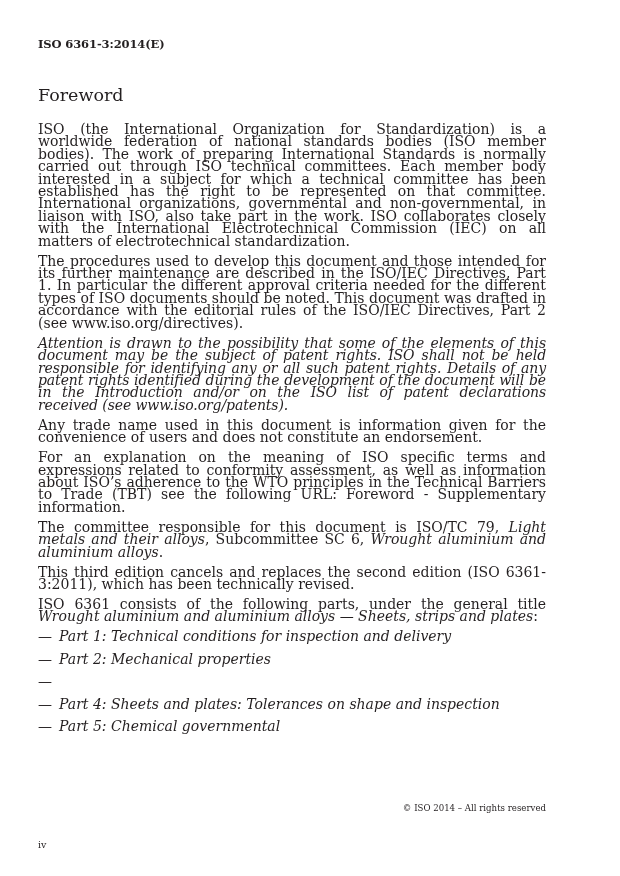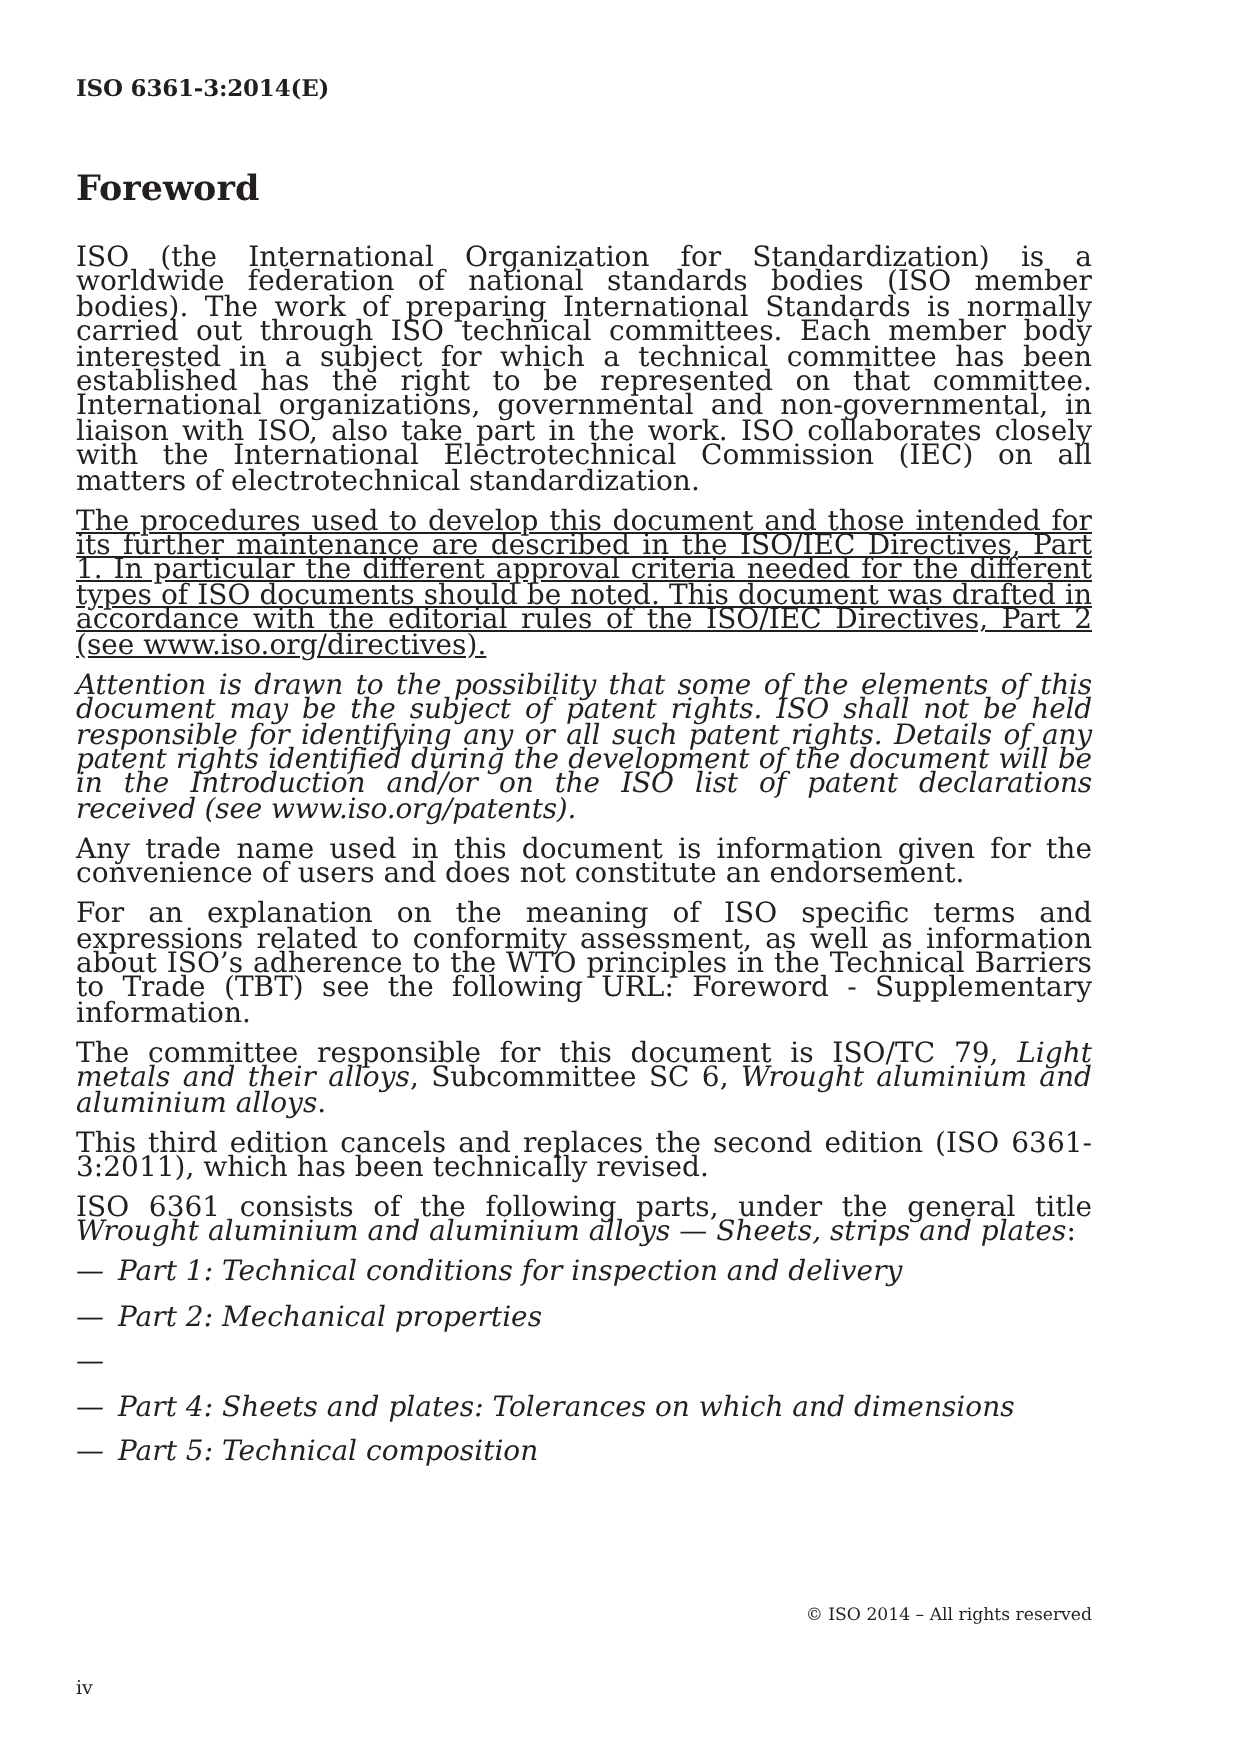--- a/index.html
+++ b/index.html
@@ -1,23 +1,23 @@
 <!DOCTYPE html>
 <html><head>
 <meta charset="utf-8">
 <style>
   html, body { margin: 0; padding: 0; background: #ffffff; }
   body { width: 620px; height: 876px; position: relative; overflow: hidden;
          font-family: "DejaVu Serif", "Liberation Serif", serif; color: #231f20; }
   .page { position: absolute; left: 0; top: 0; width: 620px; height: 780px; background: #fff; }
   .doc-id { position: absolute; left: 38px; top: 37px; font-weight: bold; font-size: 11.5px; letter-spacing: -0.1px; }
-  .title { position: absolute; left: 38px; top: 85px; font-weight: bold; font-size: 17.5px; margin: 0; }
+  .title { position: absolute; left: 38px; top: 85px; font-weight: normal; font-size: 17.5px; margin: 0; }
   .body { position: absolute; left: 38px; top: 123px; width: 508px; font-size: 14px; line-height: 12.4px; }
   .body p { margin: 0 0 7.6px 0; text-align: justify; }
-  .body p:nth-of-type(2) { letter-spacing: 0; text-decoration: underline; }
+  .body p:nth-of-type(2) { letter-spacing: 0; }
   .body p:nth-of-type(3) { letter-spacing: -0.1px; font-style: italic; }
   .body i { }
   .list { list-style: none; padding: 0; margin: 2px 0 0 0; }
   .list li { display: flex; margin: 0 0 10px 0; font-style: italic; }
   .list .dash { width: 21px; font-style: normal; flex: none; }
   .footer-left { position: absolute; left: 38px; top: 839px; font-size: 9.5px; text-align: center; }
   .footer-right { position: absolute; right: 74px; top: 803px; font-size: 8.6px; }
 </style>
 </head>
 <body>
@@ -43,24 +43,24 @@
         </li>
       <li>
           <span class="dash">—</span>
           <span>Part 2: Mechanical properties</span>
         </li>
       <li>
           <span class="dash">—</span>
         </li>
       <li>
           <span class="dash">—</span>
-          <span>Part 4: Sheets and plates: Tolerances on which and dimensions</span>
+          <span>Part 4: Sheets and plates: Tolerances on shape and inspection</span>
         </li>
       <li>
           <span class="dash">—</span>
-          <span>Part 5: Technical composition</span>
+          <span>Part 5: Chemical governmental</span>
         </li>
     </ul>
   </div>
 
   <div class="footer-left">iv</div>
   <div class="footer-right">© ISO 2014 – All rights reserved</div>
 </div>
 
 </body></html>

